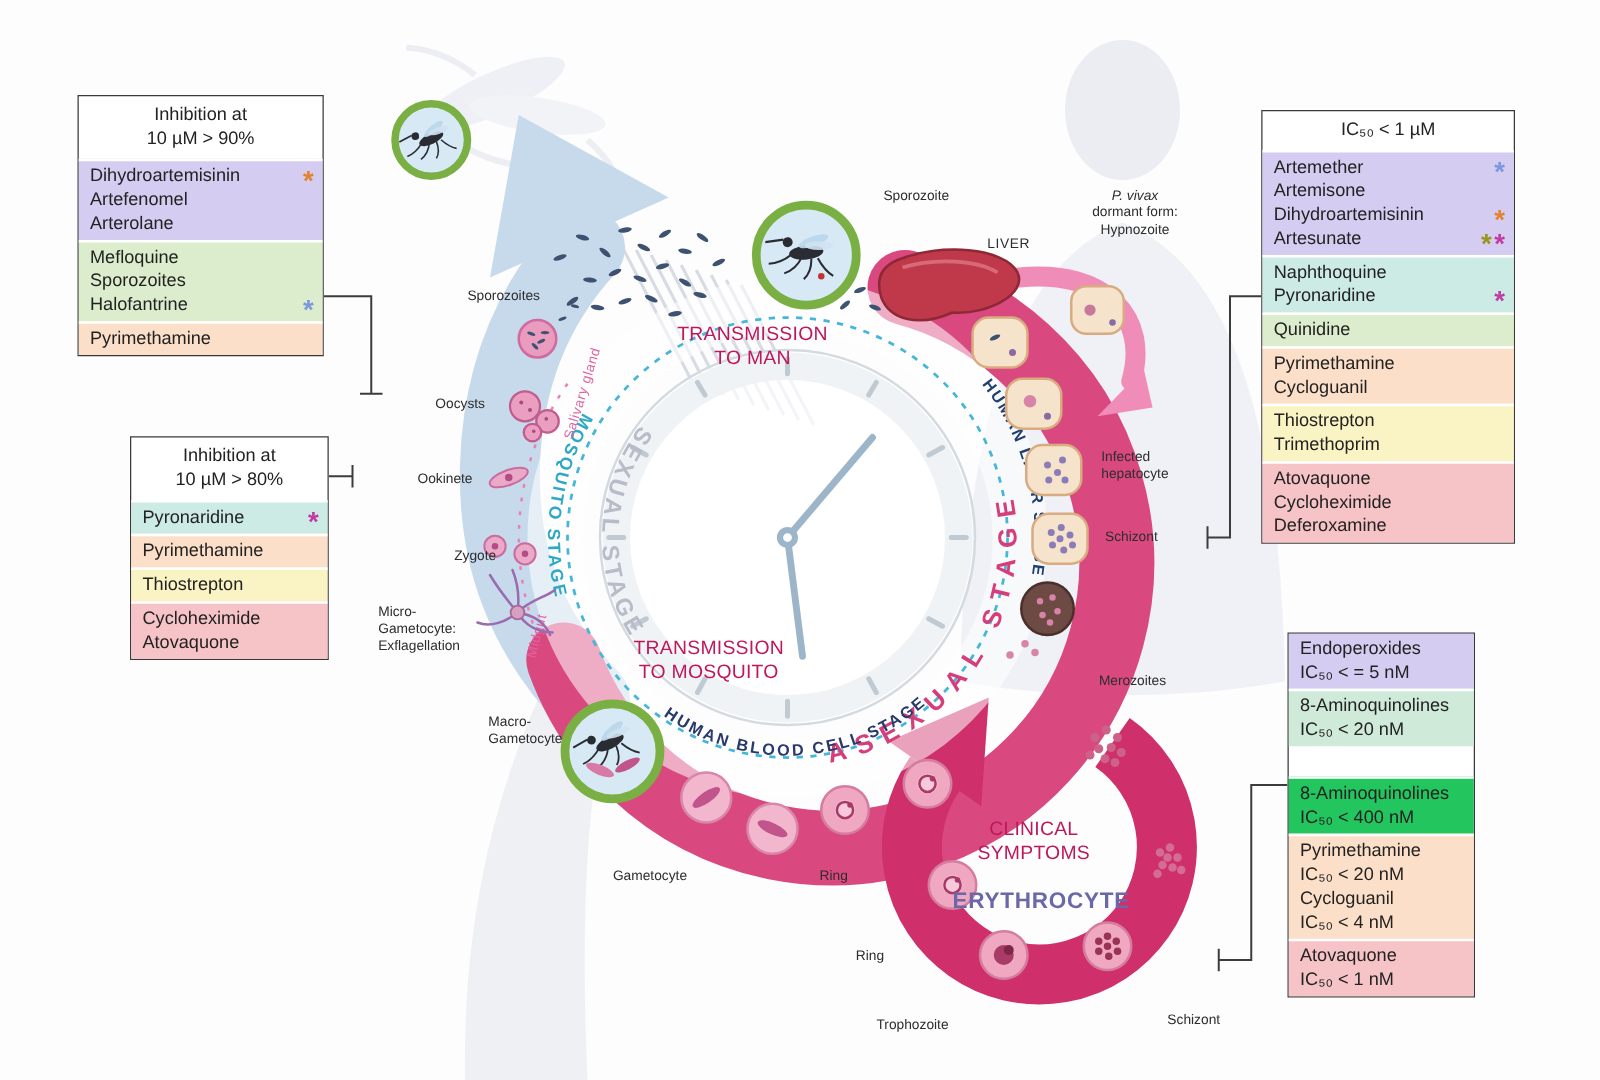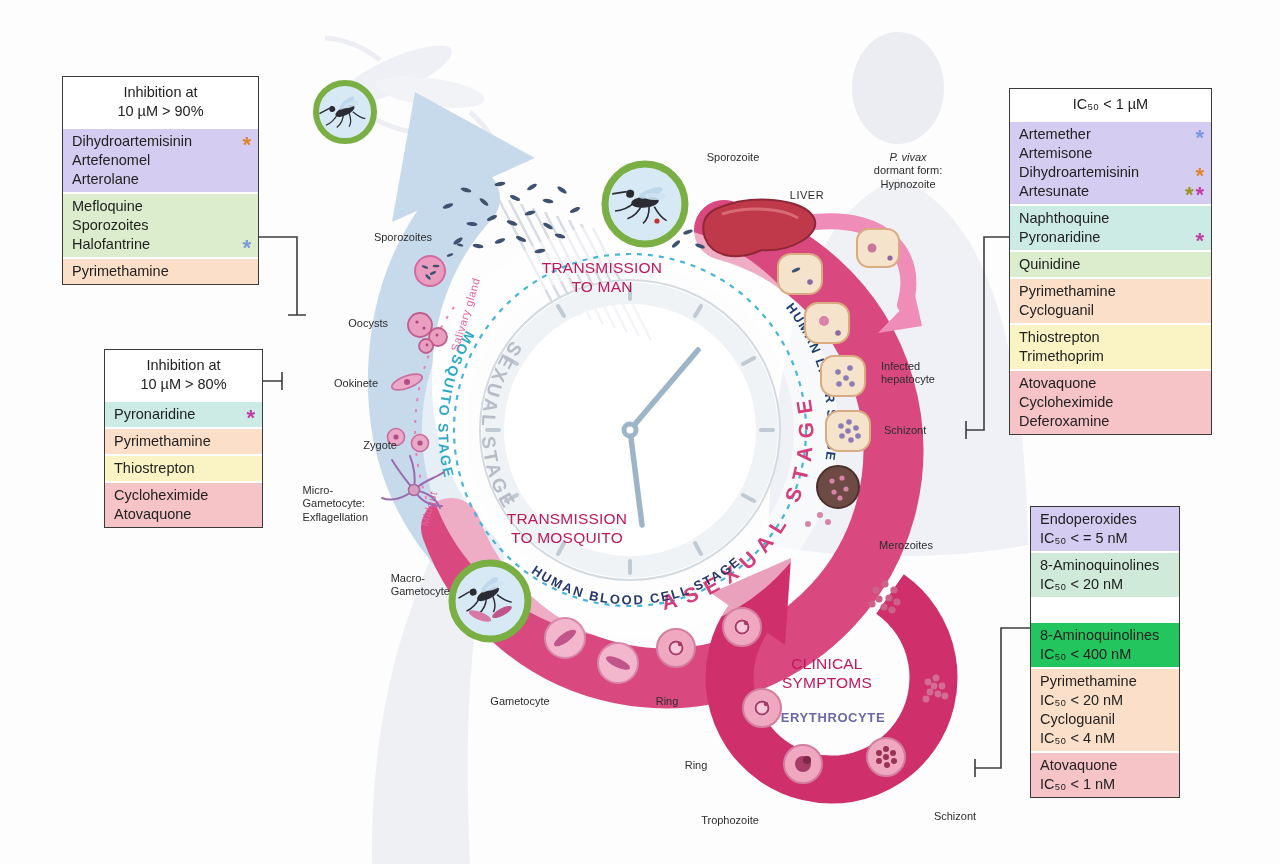--- a/index.html
+++ b/index.html
@@ -7,21 +7,21 @@
   body{font-family:"Liberation Sans",sans-serif;background:#ffffff;overflow:hidden}
   #stage{position:relative;width:1280px;height:864px;background:#fdfdfe}
   svg.art{position:absolute;left:0;top:0}
   svg text{font-family:"Liberation Sans",sans-serif}
 
   .lbl{position:absolute;font-size:11px;color:#2d2d2d;line-height:1.22;white-space:nowrap}
   .ctr{transform:translateX(-50%);text-align:center}
   .ral{text-align:left}
   .ital{font-style:italic}
   .teal{color:#be185d;font-weight:normal;font-size:15.5px;letter-spacing:.2px}
-  .purp{color:#6b68a8;font-weight:bold;font-size:13px;letter-spacing:.6px}
+  .purp{color:#6b68a8;font-weight:bold;font-size:18px;letter-spacing:.6px}
 
   .dbox{position:absolute;background:#ffffff;border:1.5px solid #3a3a3a;font-size:14.5px;color:#222}
   .dbox-title{text-align:center;padding:6px 4px;line-height:1.3}
   .dsec{padding:3px 0 3px 9px;border-top:2px solid #ffffff;line-height:19px}
   .drow{display:flex;align-items:center;padding-right:7px;height:19px}
   .dname{flex:1 1 auto}
   .dstar{font-weight:bold;font-size:22px;line-height:0;position:relative;top:4px;margin-left:2px}
 
   .st-asexual{font-size:21px;font-weight:bold;fill:#d63d7b;letter-spacing:9px}
   .st-liver{font-size:13px;font-weight:bold;fill:#1e3f72;letter-spacing:1.5px}

